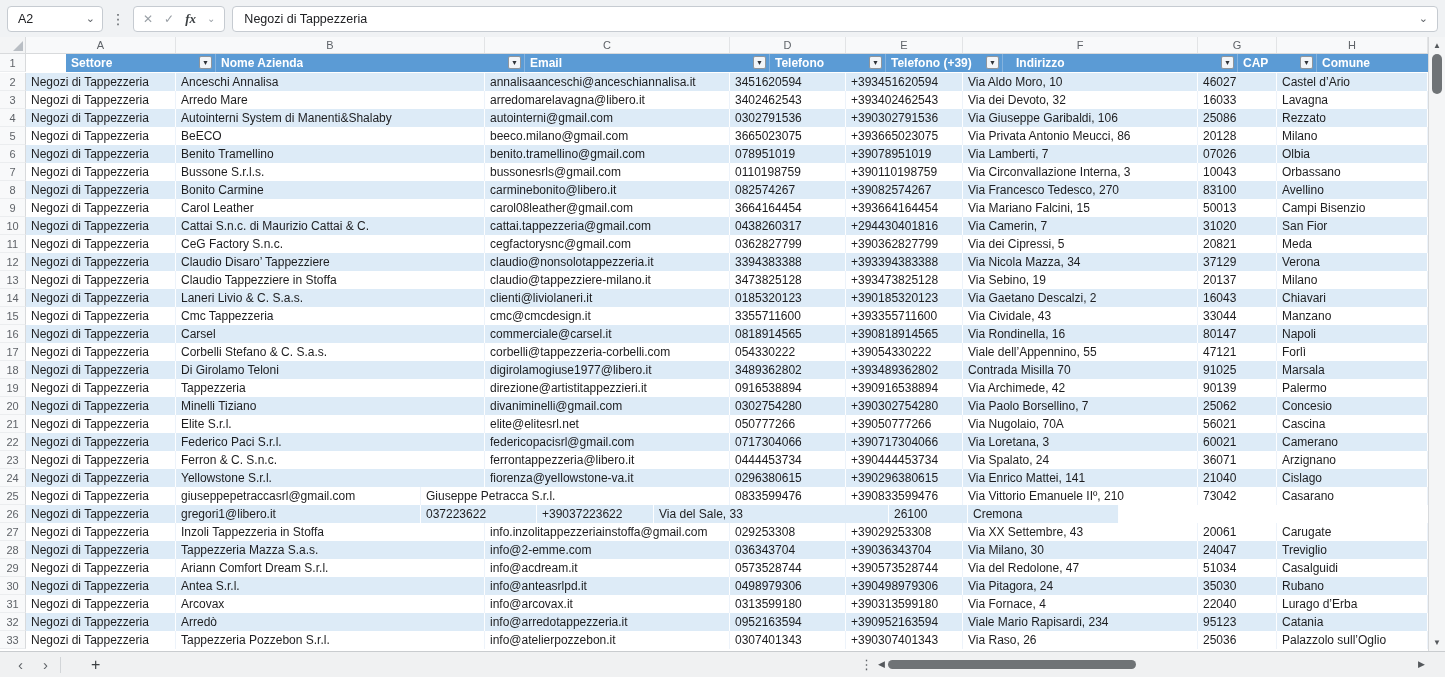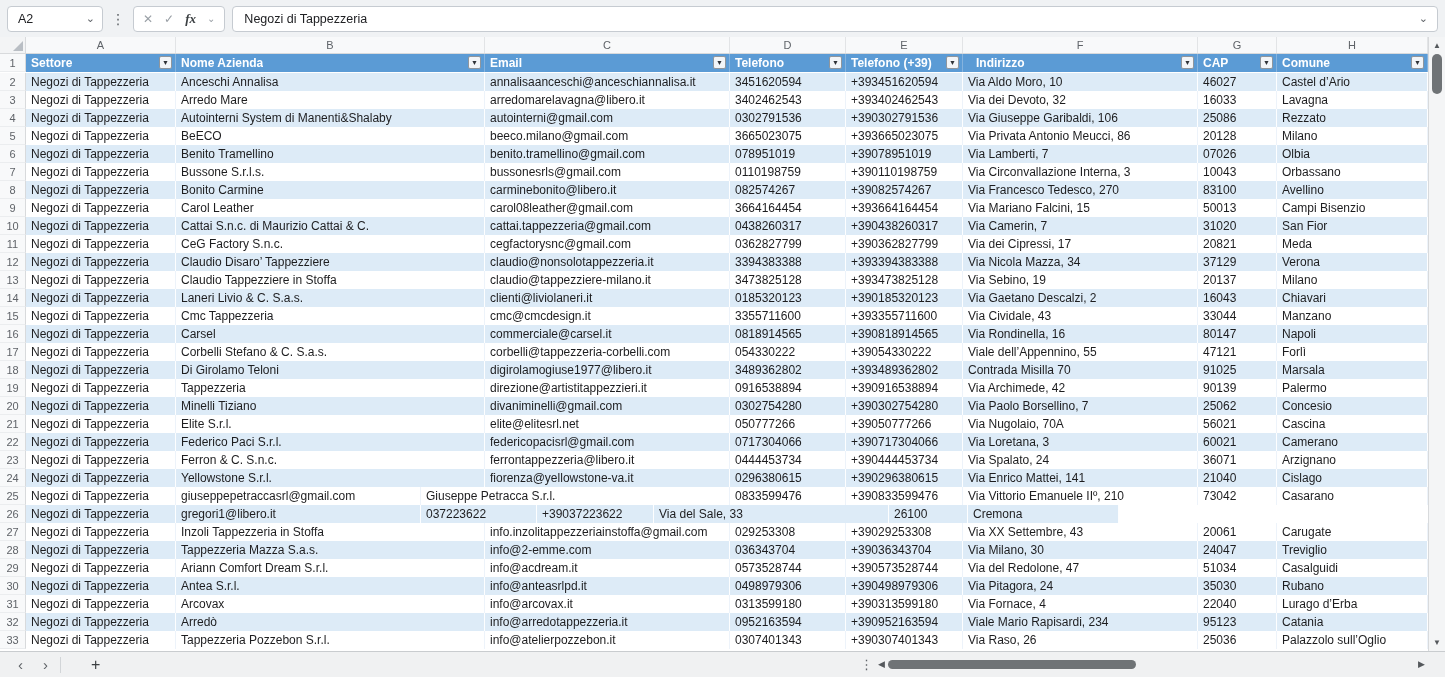--- a/index.html
+++ b/index.html
@@ -97,21 +97,21 @@
           <div class="colletter" style="width: 245px;">C</div>
           <div class="colletter" style="width: 116px;">D</div>
           <div class="colletter" style="width: 117px;">E</div>
           <div class="colletter" style="width: 235px;">F</div>
           <div class="colletter" style="width: 79px;">G</div>
           <div class="colletter" style="width: 151px;">H</div>
         </div>
     </div>
     <div class="hrow" id="header-row">
         <div class="rownum">1</div>
-        <div class="hcell" style="width: 150px;">
+        <div class="hcell" style="width: 150px; margin-left: 40px;">
           <div class="" style="overflow: hidden;">Settore</div>
           <div class="filterbtn">▼</div>
         </div>
         <div class="hcell" style="width: 309px;">
           <div class="" style="overflow: hidden;">Nome Azienda</div>
           <div class="filterbtn">▼</div>
         </div>
         <div class="hcell" style="width: 245px;">
           <div class="" style="overflow: hidden;">Email</div>
           <div class="filterbtn">▼</div>
@@ -225,33 +225,33 @@
           <div class="dcell" style="width: 235px;">Via Mariano Falcini, 15</div>
           <div class="dcell" style="width: 79px;">50013</div>
           <div class="dcell" style="width: 151px;">Campi Bisenzio</div>
         </div>
         <div class="drow band">
           <div class="rownum">10</div>
           <div class="dcell" style="width: 150px;">Negozi di Tappezzeria</div>
           <div class="dcell" style="width: 309px;">Cattai S.n.c. di Maurizio Cattai &amp; C.</div>
           <div class="dcell" style="width: 245px;">cattai.tappezzeria@gmail.com</div>
           <div class="dcell" style="width: 116px;">0438260317</div>
-          <div class="dcell" style="width: 117px;">+390438260317</div>
+          <div class="dcell" style="width: 117px;">+294430401816</div>
           <div class="dcell" style="width: 235px;">Via Camerin, 7</div>
           <div class="dcell" style="width: 79px;">31020</div>
           <div class="dcell" style="width: 151px;">San Fior</div>
         </div>
         <div class="drow plain">
           <div class="rownum">11</div>
           <div class="dcell" style="width: 150px;">Negozi di Tappezzeria</div>
           <div class="dcell" style="width: 309px;">CeG Factory S.n.c.</div>
           <div class="dcell" style="width: 245px;">cegfactorysnc@gmail.com</div>
           <div class="dcell" style="width: 116px;">0362827799</div>
           <div class="dcell" style="width: 117px;">+390362827799</div>
-          <div class="dcell" style="width: 235px;">Via dei Cipressi, 17</div>
+          <div class="dcell" style="width: 235px;">Via dei Cipressi, 5</div>
           <div class="dcell" style="width: 79px;">20821</div>
           <div class="dcell" style="width: 151px;">Meda</div>
         </div>
         <div class="drow band">
           <div class="rownum">12</div>
           <div class="dcell" style="width: 150px;">Negozi di Tappezzeria</div>
           <div class="dcell" style="width: 309px;">Claudio Disaro’ Tappezziere</div>
           <div class="dcell" style="width: 245px;">claudio@nonsolotappezzeria.it</div>
           <div class="dcell" style="width: 116px;">3394383388</div>
           <div class="dcell" style="width: 117px;">+393394383388</div>

